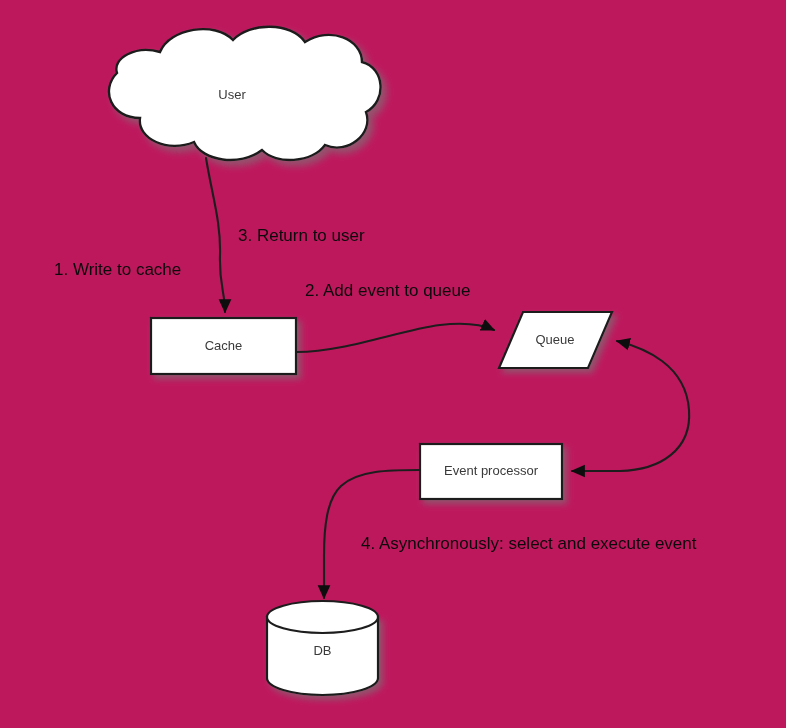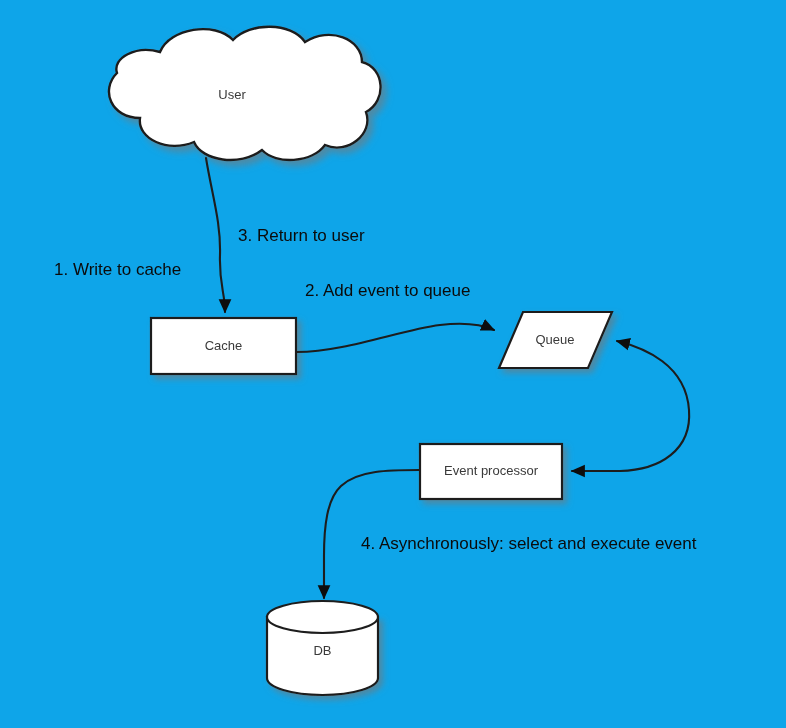--- a/index.html
+++ b/index.html
@@ -7,21 +7,21 @@
     padding: 0;
     background: #ffffff;
   }
   body {
     font-family: "Liberation Sans", sans-serif;
   }
   #diagram-canvas {
     position: relative;
     width: 786px;
     height: 728px;
-    background: #0ea5e9;
+    background: #be185d;
     overflow: hidden;
   }
   #diagram-svg {
     position: absolute;
     top: 0;
     left: 0;
     width: 786px;
     height: 728px;
   }
   .node-label {

